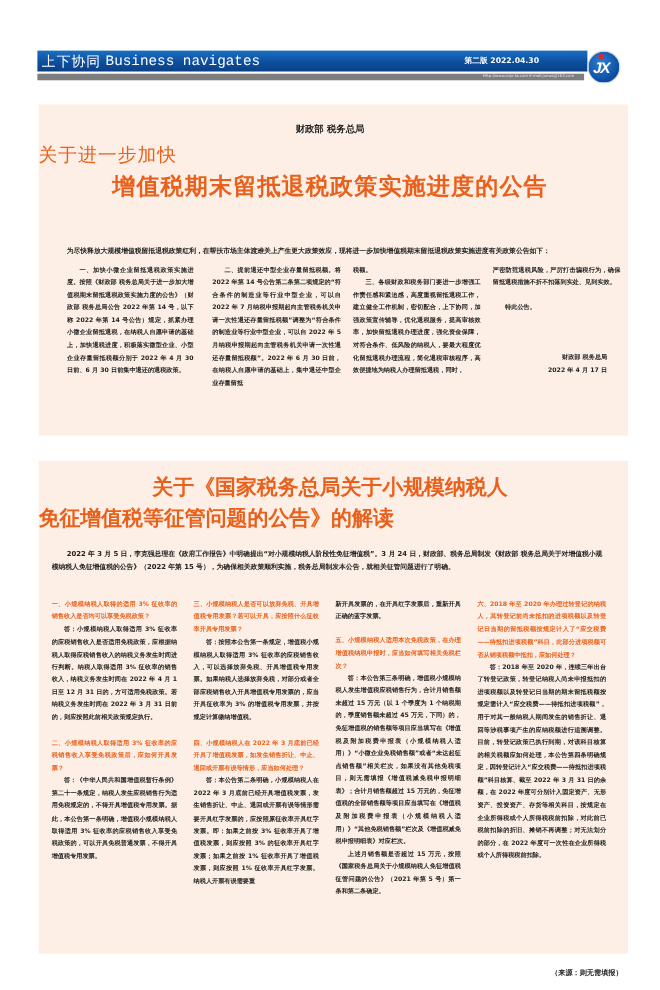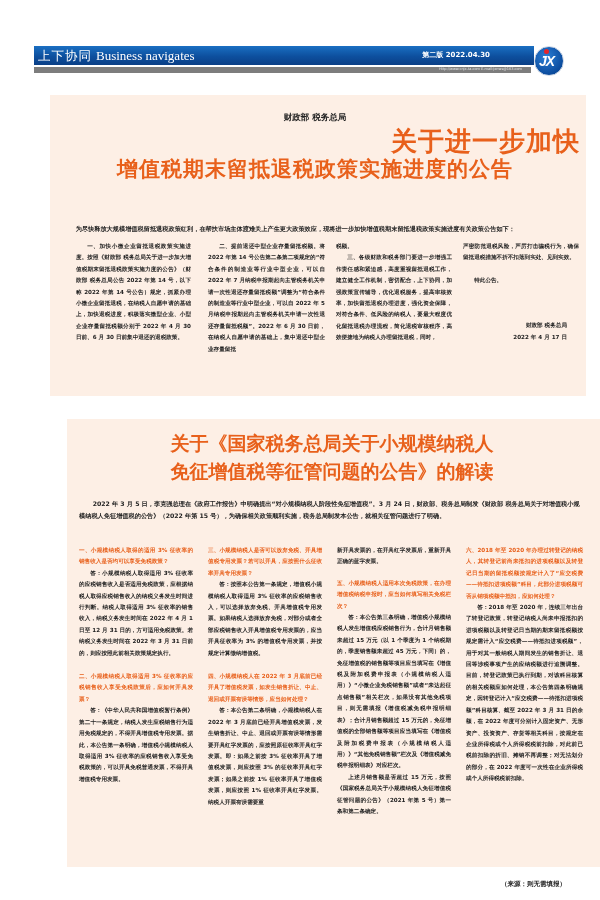--- a/index.html
+++ b/index.html
@@ -3,51 +3,51 @@
   <meta charset="utf-8">
   <style>
     * { margin: 0; padding: 0; box-sizing: border-box; }
     html, body { width: 600px; height: 900px; background: #ffffff; overflow: hidden; }
     body { font-family: "DejaVu Sans", "Liberation Sans", sans-serif; color: #1a1a1a; position: relative; }
 
     .masthead { position: absolute; left: 34px; top: 46px; width: 530px; height: 32px; }
     .mast-bar { position: absolute; left: 0; top: 0; width: 500px; height: 19px;
       background: linear-gradient(180deg, #1a6fc2 0%, #0d4f9e 55%, #0a3f86 100%); }
     .mast-title-cn { position: absolute; left: 4px; top: 1px; font-size: 12.5px; color: #ffffff; letter-spacing: 1px; line-height: 17px; }
-    .mast-title-en { position: absolute; left: 62px; top: 1px; font-family: Liberation Serif, serif; font-size: 13px; color: #ffffff; line-height: 17px; }
+    .mast-title-en { position: absolute; left: 62px; top: 1px; font-family: Liberation Mono, monospace; font-size: 13px; color: #ffffff; line-height: 17px; }
     .mast-edition { position: absolute; right: 44px; top: 4px; font-size: 7px; color: #ffffff; font-weight: bold; line-height: 11px; }
     .mast-sub { position: absolute; left: 0; top: 21px; width: 497px; height: 6px; background: #7d7d7d; }
     .mast-url { position: absolute; right: 42px; top: 20px; font-size: 3.5px; color: #e6e6e6; line-height: 7px; }
     .logo { position: absolute; right: 0; top: 0; width: 30px; height: 30px; border-radius: 50%;
       background: radial-gradient(circle at 40% 35%, #2b7fd6 0%, #0b4c9e 70%, #083a7a 100%);
       border: 1px solid #cfd8e6; text-align: right; }
     .logo-text { position: absolute; left: 4px; top: 6px; font-family: "Liberation Sans", sans-serif; font-weight: bold; font-style: italic; font-size: 14px; color: #ffffff; line-height: 16px; letter-spacing: -1px; }
     .logo-dot { position: absolute; left: 9px; top: 2px; width: 5px; height: 5px; border-radius: 50%; background: #e3262b; }
 
-    .panel { position: absolute; left: 50px; width: 536px; background: #fdefe5; }
+    .panel { position: absolute; left: 35px; width: 536px; background: #fdefe5; }
     .panel1 { top: 95px; height: 301px; }
-    .panel2 { top: 419px; height: 448px; margin-left: 17px; }
+    .panel2 { top: 419px; height: 448px; }
 
     .p1-issuer { position: absolute; left: 0; width: 530px; top: 17px; text-align: center; font-size: 8.5px; font-weight: bold; color: #222; }
-    .p1-title1 { position: absolute; left: 0; width: 530px; top: 34px; text-align: right; font-size: 26px; font-weight: bold; color: #e8601b; letter-spacing: 1px; line-height: 24px; }
+    .p1-title1 { position: absolute; left: 0; width: 530px; top: 34px; text-align: left; font-size: 17px; font-weight: normal; color: #e8601b; letter-spacing: 1px; line-height: 24px; }
     .p1-title2 { position: absolute; left: 0; width: 530px; top: 62px; text-align: center; font-size: 21px; font-weight: bold; color: #e8601b; letter-spacing: 1px; line-height: 24px; }
     .p1-docno { position: absolute; left: 0; width: 530px; top: 94px; text-align: center; font-size: 9.5px; font-weight: bold; color: #222; }
     .p1-intro { position: absolute; left: 12px; width: 506px; top: 128px; font-size: 6.2px; font-weight: bold; color: #222; line-height: 11px; text-indent: 2.2em; }
 
     .col { position: absolute; font-size: 5.6px; font-weight: bold; color: #222; line-height: 11.4px; text-align: justify; }
     .col p { text-indent: 2em; }
     .col p.noindent { text-indent: 0; }
     .p1c1 { left: 26px; top: 146px; width: 115px; }
     .p1c2 { left: 158px; top: 146px; width: 117px; }
     .p1c3 { left: 286px; top: 146px; width: 116px; }
     .p1c4 { left: 413px; top: 146px; width: 116px; }
     .sign { text-align: right; text-indent: 0 !important; padding-right: 12px; }
 
     .p2-title1 { position: absolute; left: 0; width: 530px; top: 12px; text-align: center; font-size: 19px; font-weight: bold; color: #e8601b; line-height: 24px; }
-    .p2-title2 { position: absolute; left: 0; width: 530px; top: 40px; text-align: center; font-size: 19px; font-weight: bold; color: #e8601b; line-height: 24px; }
+    .p2-title2 { position: absolute; left: 0; width: 530px; top: 40px; font-size: 19px; font-weight: bold; color: #e8601b; line-height: 24px; }
     .p2-intro { position: absolute; left: 12px; width: 506px; top: 79px; font-size: 6.2px; font-weight: bold; color: #222; line-height: 12px; text-indent: 2.2em; }
 
     .p2c1 { left: 12px; top: 126px; width: 114px; }
     .p2c2 { left: 141px; top: 126px; width: 114px; }
     .p2c3 { left: 270px; top: 126px; width: 114px; }
     .p2c4 { left: 399px; top: 126px; width: 117px; }
     .qhead { color: #e8601b; text-indent: 0 !important; margin-top: 8px; }
     .qhead.first { margin-top: 0; }
 
     .source { position: absolute; right: 34px; top: 880px; font-size: 6.5px; font-weight: bold; color: #222; }

